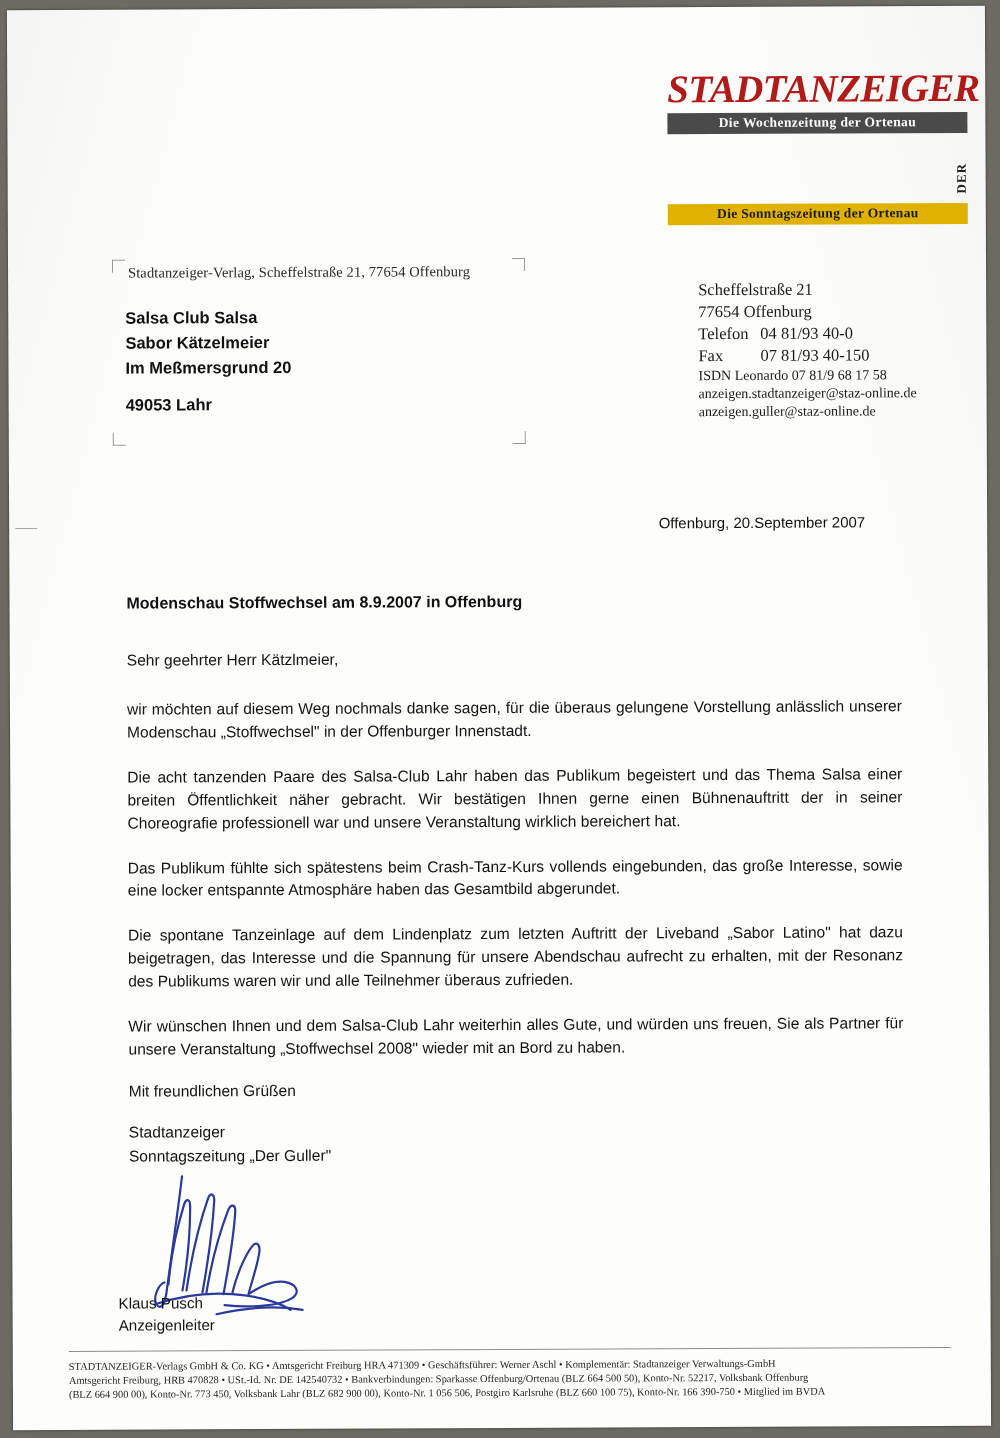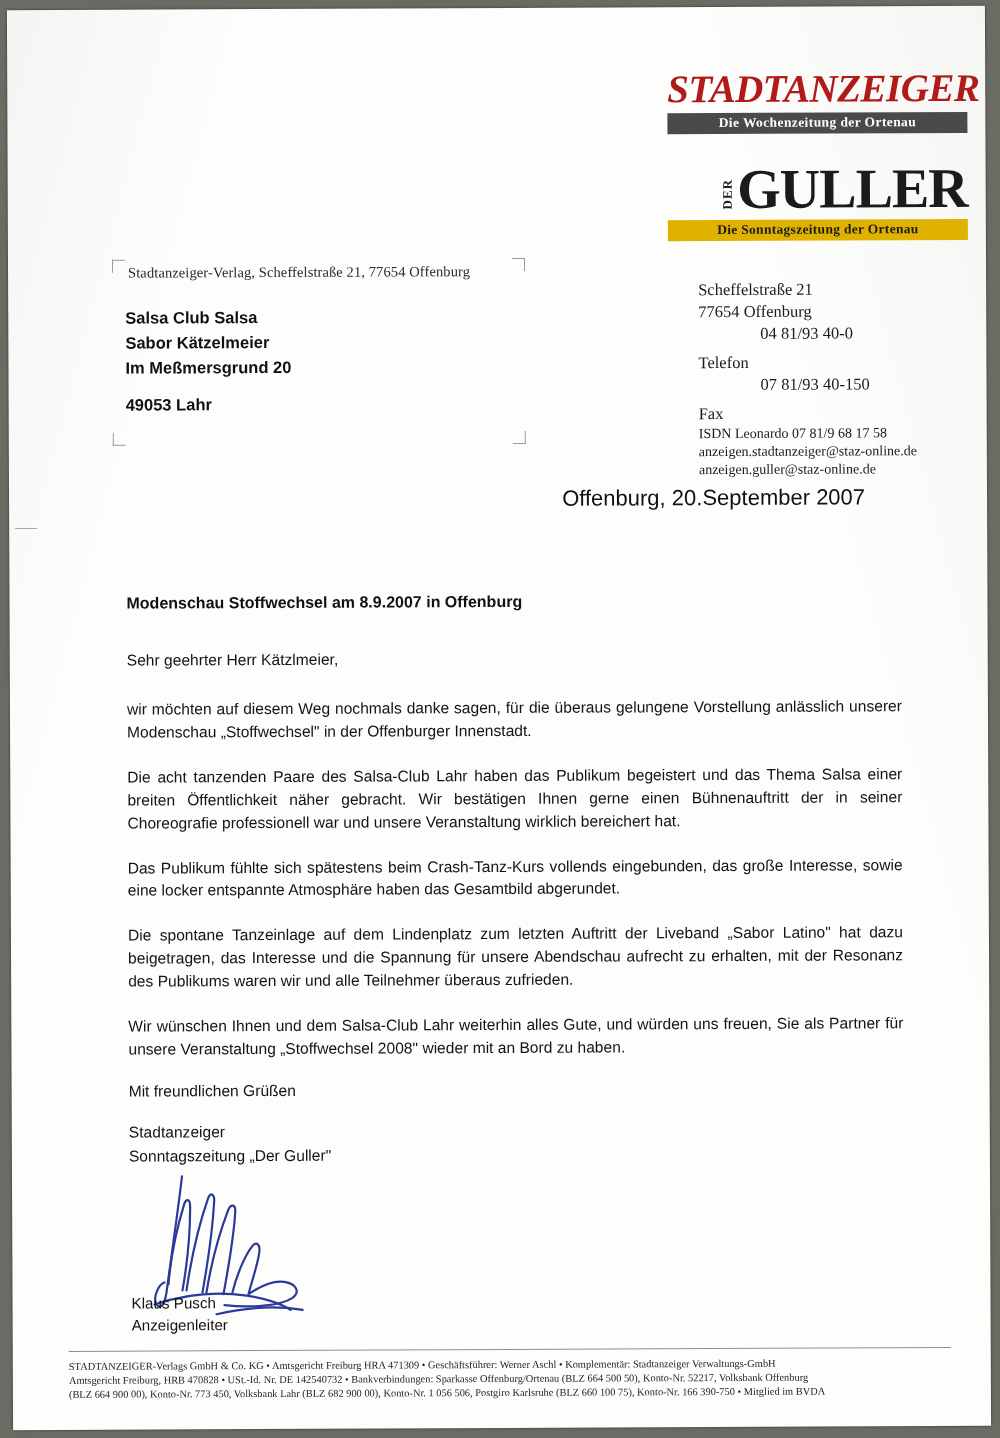--- a/index.html
+++ b/index.html
@@ -121,21 +121,21 @@
     color: #1a1a1a;
     line-height: 1.33;
   }
   .contact .small {
     font-size: 14px;
     line-height: 1.3;
   }
   .contact .row {
     display: flex;
   }
-  .contact .row .lbl { width: 62px; margin-top: 29px; }
+  .contact .row .lbl { width: 62px; }
 
   
   .sender-line {
     position: absolute;
     left: 120px;
     top: 255px;
     font-family: "Liberation Serif", serif;
     font-size: 14.5px;
     color: #2a2a2a;
     letter-spacing: 0.1px;
@@ -169,22 +169,22 @@
     top: 518px;
     width: 22px;
     height: 1px;
     background: #a8a8a8;
   }
 
   
   .date {
     position: absolute;
     right: 122px;
-    top: 478px;
-    font-size: 22px;
+    top: 507px;
+    font-size: 15px;
     color: #111;
   }
 
   
   .subject {
     position: absolute;
     left: 117px;
     top: 585px;
     font-size: 16px;
     font-weight: bold;
@@ -221,21 +221,21 @@
     position: absolute;
     left: 108px;
     top: 1155px;
     width: 220px;
     height: 160px;
   }
   .signature svg { display: block; }
 
   .signer {
     position: absolute;
-    left: 119px;
+    left: 106px;
     top: 1283px;
     font-size: 15.2px;
     color: #141414;
     line-height: 1.42;
   }
 
   
   .footer {
     position: absolute;
     left: 56px;
@@ -261,21 +261,20 @@
 
 <div class="page">
 
   <div class="letterhead">
     <div class="staz-word">STADTANZEIGER</div>
     <span class="staz-sub">Die Wochenzeitung der Ortenau</span>
 
     <div class="guller-block">
       <div class="guller-row">
         <span class="guller-der">DER</span>
-        <span class="guller-word">GULLER</span>
       </div>
       <span class="guller-sub">Die Sonntagszeitung der Ortenau</span>
     </div>
   </div>
 
   <div class="contact">
     <div>Scheffelstraße 21</div>
     <div>77654 Offenburg</div>
     <div class="row">
       <span class="lbl">Telefon</span>

